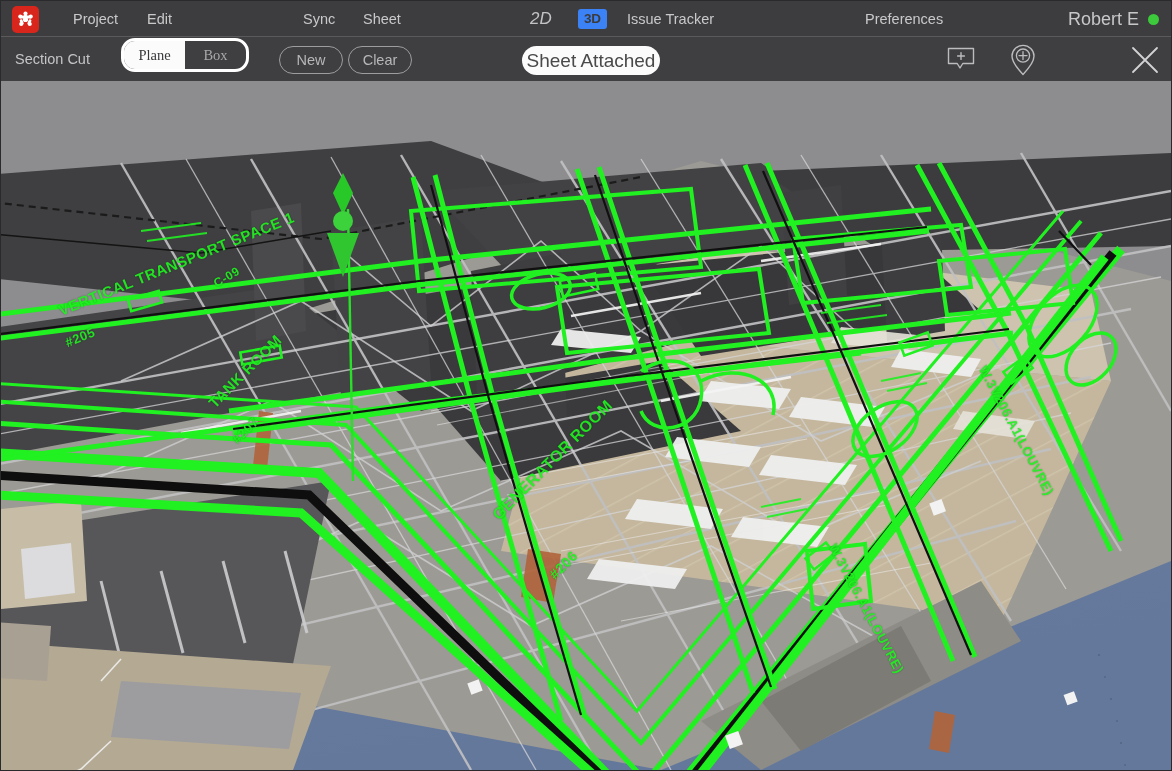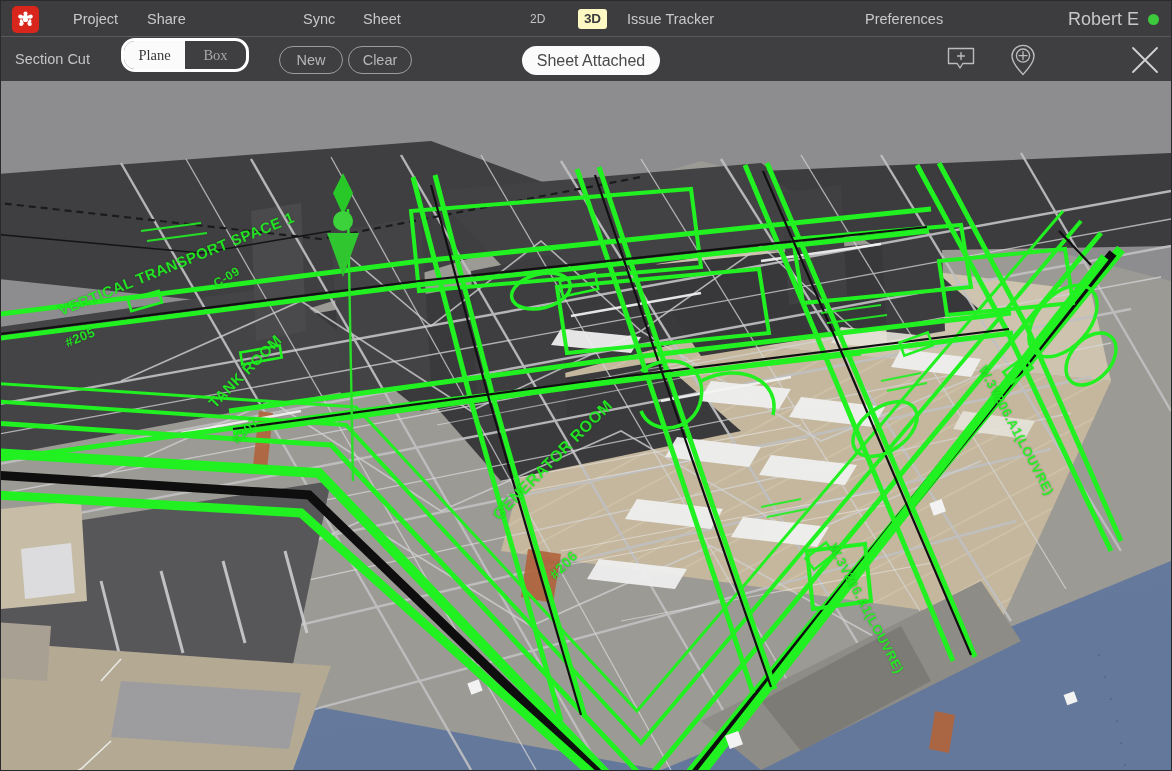--- a/index.html
+++ b/index.html
@@ -52,29 +52,29 @@
     line-height: 36px;
     color: #c9c9cb;
     font-size: 14.5px;
     white-space: nowrap;
     cursor: default;
   }
 
   .viewtoggle-2d {
     position: absolute;
     top: 0; height: 24px; line-height: 36px;
-    color: #c3c3c5; font-size: 12px;
+    color: #c3c3c5; font-size: 17px; font-style: italic;
   }
   .viewtoggle-3d {
     position: absolute;
     top: 8px;
     height: 20px;
     line-height: 20px;
     padding: 0 6px;
-    background: #fef9c3;
+    background: #3b82f6;
     color: #3b3b3d;
     border-radius: 3px;
     font-size: 13.5px;
     font-weight: 600;
     letter-spacing: -0.2px;
   }
   .userblock {
     position: absolute;
     top: 0; right: 14px;
     height: 36px; line-height: 36px;
@@ -154,21 +154,21 @@
   #btn-new   { left: 278px; width: 64px; }
   #btn-clear { left: 347px; width: 64px; text-align: right; }
 
   .pill-filled {
     position: absolute;
     left: 521px; top: 8px;
     width: 138px; height: 29px;
     border-radius: 15px;
     background: #fbfbfb;
     color: #494949;
-    font-size: 16px;
+    font-size: 19px;
     display: flex;
     align-items: center;
     justify-content: center;
     cursor: pointer;
     user-select: none;
   }
 
   .tool-icon {
     position: absolute;
     top: 0;
@@ -215,21 +215,21 @@
           <rect x="10.2" y="4" width="3.6" height="9" rx="1.6"></rect>
           <rect x="4" y="7" width="9" height="3.6" rx="1.6" transform="rotate(0 8.5 8.8)"></rect>
           <rect x="11" y="7" width="9" height="3.6" rx="1.6"></rect>
           <rect x="5.4" y="11.6" width="3.6" height="7.2" rx="1.6" transform="rotate(-22 7.2 15.2)"></rect>
           <rect x="15.2" y="11.6" width="3.6" height="7.2" rx="1.6" transform="rotate(22 17 15.2)"></rect>
         </g>
       </svg>
     </div>
 
     <div class="menu-item" style="left:72px">Project</div>
-    <div class="menu-item" style="left:146px">Share</div>
+    <div class="menu-item" style="left:146px">Edit</div>
     <div class="menu-item" style="left:302px">Sync</div>
     <div class="menu-item" style="left:362px">Sheet</div>
     <div class="menu-item" style="left:626px">Issue Tracker</div>
     <div class="menu-item" style="left:864px">Preferences</div>
 
     <div class="viewtoggle-2d" style="left:529px">2D</div>
     <div class="viewtoggle-3d" style="left:577px">3D</div>
 
     <div class="userblock">
       <span>Robert E</span>

